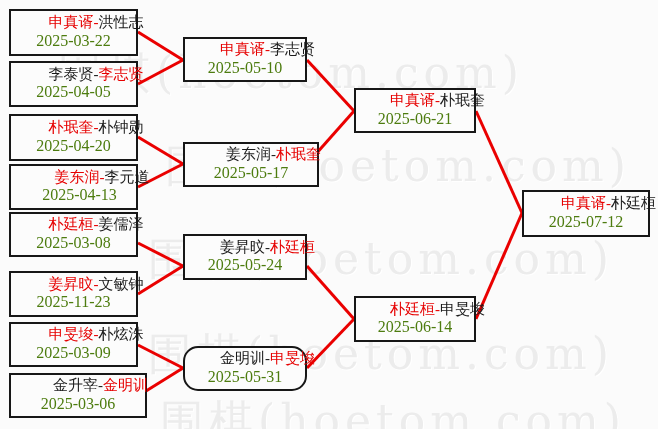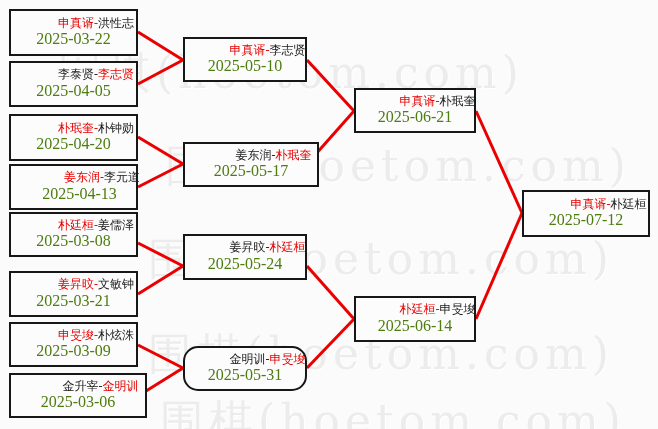--- a/index.html
+++ b/index.html
@@ -41,21 +41,21 @@
     box-sizing: border-box;
     background: #fcfcfc;
     border: 2px solid #171717;
     display: flex;
     flex-direction: column;
     align-items: center;
     justify-content: center;
     line-height: 1.18;
   }
   .match-players {
-    font-size: 12px;
+    font-size: 15px;
     color: #1a1a1a;
     white-space: nowrap;
     margin-left: 45px;
   }
   .match-players .winner { color: #e60000; }
   .match-players .loser  { color: #1a1a1a; }
   .match-date {
     font-size: 16px;
     color: #4d7c0f;
     white-space: nowrap;
@@ -104,21 +104,21 @@
     <div class="match-box" style="left: 9px; top: 164px; width: 129px; height: 46px; padding-left: 12px;">
       <div class="match-players"><span class="winner">姜东润</span><span class="winner">-</span><span class="loser">李元道</span></div>
       <div class="match-date">2025-04-13</div>
     </div>
     <div class="match-box" style="left: 9px; top: 212px; width: 129px; height: 45px;">
       <div class="match-players"><span class="winner">朴廷桓</span><span class="winner">-</span><span class="loser">姜儒泽</span></div>
       <div class="match-date">2025-03-08</div>
     </div>
     <div class="match-box" style="left: 9px; top: 271px; width: 129px; height: 46px;">
       <div class="match-players"><span class="winner">姜昇旼</span><span class="winner">-</span><span class="loser">文敏钟</span></div>
-      <div class="match-date">2025-03-21</div>
+      <div class="match-date">2025-11-23</div>
     </div>
     <div class="match-box" style="left: 9px; top: 322px; width: 129px; height: 45px;">
       <div class="match-players"><span class="winner">申旻埈</span><span class="winner">-</span><span class="loser">朴炫洙</span></div>
       <div class="match-date">2025-03-09</div>
     </div>
     <div class="match-box" style="left: 9px; top: 373px; width: 138px; height: 45px;">
       <div class="match-players"><span class="loser">金升宰</span><span class="loser">-</span><span class="winner">金明训</span></div>
       <div class="match-date">2025-03-06</div>
     </div>
     <div class="match-box" style="left: 183px; top: 37px; width: 124px; height: 45px;">

